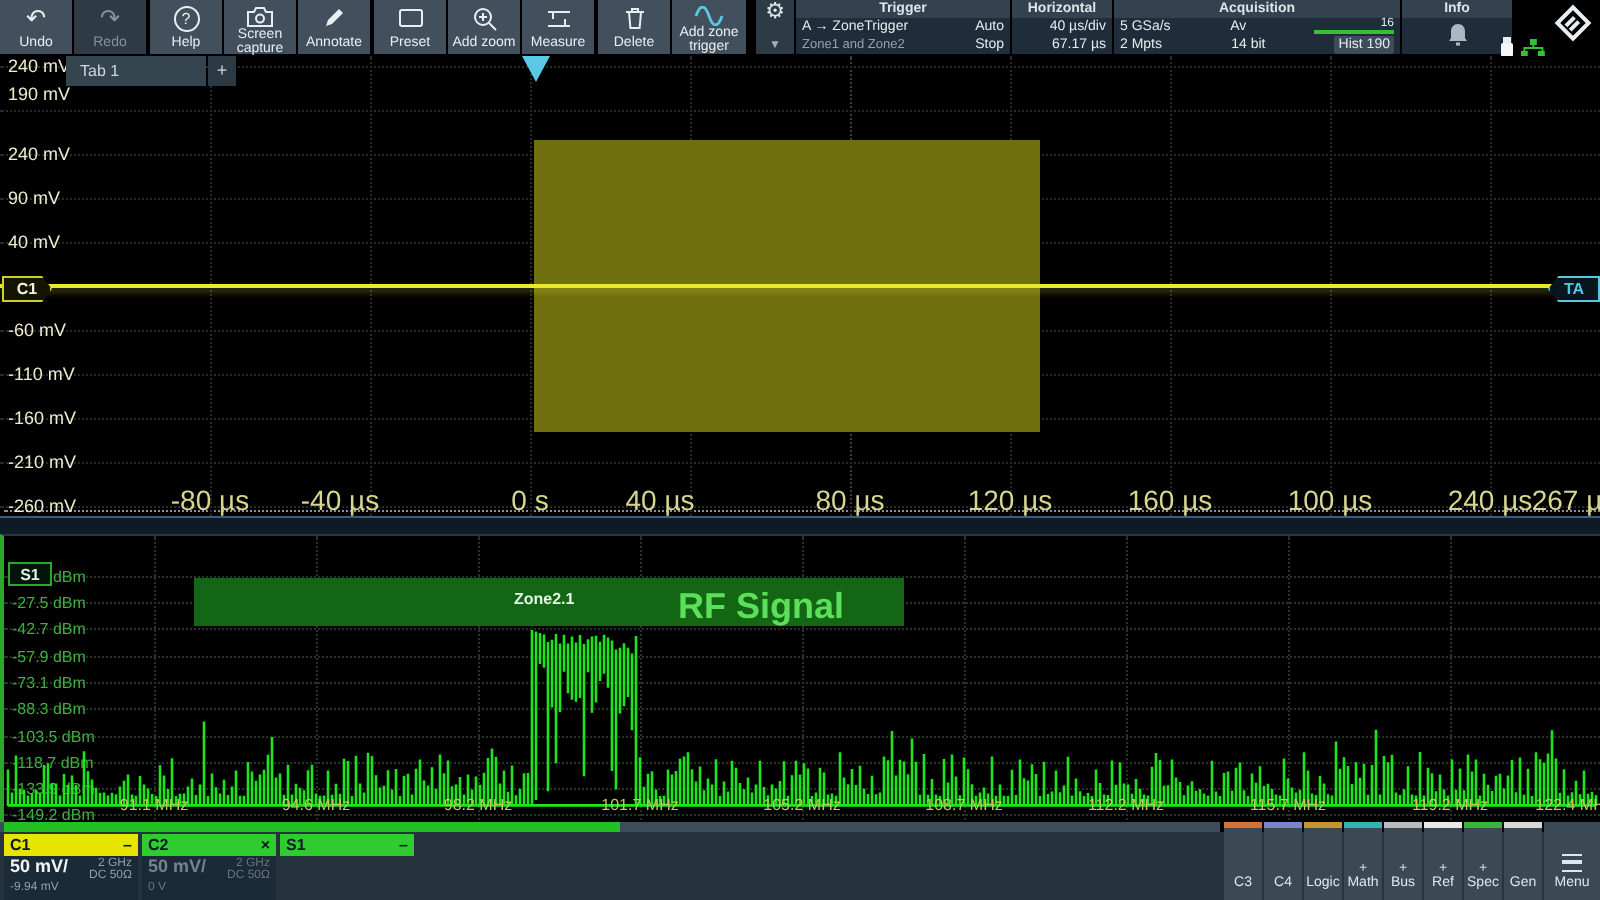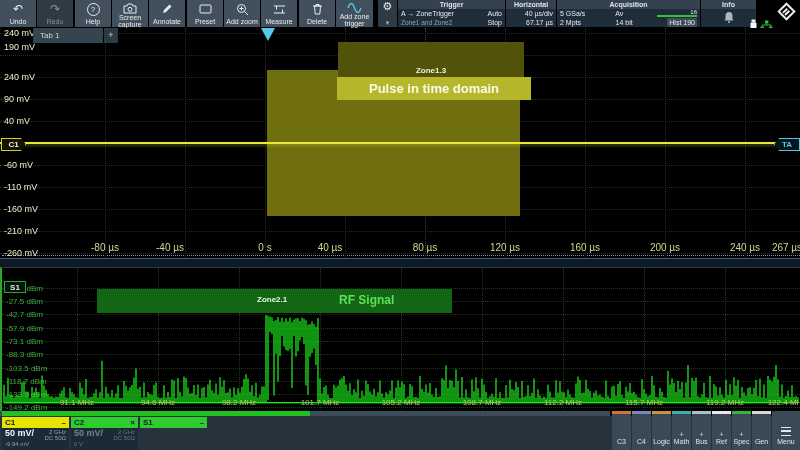--- a/index.html
+++ b/index.html
@@ -26,21 +26,21 @@
   .acqbar{width:40px;height:2.5px;background:#35c035;}
   
   #time-panel{position:absolute;left:0;top:28px;width:800px;height:230px;background:#000;overflow:hidden;}
   #spec-panel{position:absolute;left:0;top:267px;width:800px;height:144px;background:#000;overflow:hidden;
               border-top:1px solid #263745;border-left:2px solid #2aa82a;box-sizing:border-box;}
   .gridv{position:absolute;top:0;bottom:0;width:0;border-left:1px dotted #2e2e2e;}
   .gridh{position:absolute;left:0;right:0;height:0;border-top:1px dotted #2e2e2e;}
   #spec-panel .gridv{border-left:1px dotted #24361f;}
   #spec-panel .gridh{border-top:1px dotted #24361f;}
   .ylab{position:absolute;left:4px;font-size:9px;color:#eeeccc;z-index:6;white-space:nowrap;}
-  .xlab{position:absolute;top:214px;font-size:10px;color:#d6d68e;transform:translateX(-50%);z-index:6;white-space:nowrap;}
+  .xlab{position:absolute;top:214px;font-size:14px;color:#d6d68e;transform:translateX(-50%);z-index:6;white-space:nowrap;}
   .dblab{position:absolute;left:4px;font-size:8px;color:#3fae3f;z-index:5;white-space:nowrap;}
   .mhlab{position:absolute;top:130px;font-size:8px;color:#c2c668;transform:translateX(-50%);z-index:25;white-space:nowrap;}
   .zone-hatch{position:absolute;z-index:12;box-sizing:border-box;border:1px solid rgba(200,200,60,.45);
      background:repeating-linear-gradient(45deg,#a0a024 0 9px,#57570b 9px 19px);
      display:flex;align-items:center;justify-content:center;font-size:8px;font-weight:bold;cursor:move;}
   .badge{position:absolute;z-index:40;display:flex;align-items:center;justify-content:center;
          font-size:8px;font-weight:bold;box-sizing:border-box;cursor:pointer;}
   .tickrow{position:absolute;left:2px;right:0;top:227px;height:0;border-top:1px dotted #7e94a6;}
   
   .box{position:absolute;top:1px;width:67px;height:33px;cursor:pointer;}
@@ -217,26 +217,20 @@
 
   <div id="time-panel">
     <div id="time-grid"></div>
 
     <div class="abs" style="left:33px;top:0;width:70px;height:15px;background:#35454f;color:#cfd8de;font-size:8px;line-height:15px;padding-left:7px;box-sizing:border-box;z-index:45;cursor:pointer"><span>Tab 1</span></div>
     <div class="abs" style="left:104px;top:0;width:14px;height:15px;background:#2c3a44;color:#cfd8de;font-size:9px;line-height:15px;text-align:center;z-index:45;cursor:pointer"><span>+</span></div>
 
     <div class="abs" style="left:261px;top:0;width:0;height:0;border-left:7px solid transparent;border-right:7px solid transparent;border-top:13px solid #5ac8e6;z-index:46;cursor:ew-resize"></div>
 
     <div class="abs" style="left:267px;top:42px;width:253px;height:146px;background:#6f6f10;z-index:10;top:42px;"></div>
-    <div class="abs" style="left:338px;top:14px;width:186px;height:58px;background:#52520a;z-index:12;">
-      <div class="abs" style="left:0;right:0;top:24px;text-align:center;font-size:8px;font-weight:bold;color:#f2f2dc">Zone1.3</div>
-    </div>
-    <div class="abs" style="left:337px;top:49px;width:194px;height:23px;background:#b6b62b;z-index:13;display:flex;align-items:center;justify-content:center;font-size:13px;font-weight:bold;color:#fbfbee;">
-      <span>Pulse in time domain</span>
-    </div>
 
     <div class="abs" style="left:0;right:0;top:114px;height:2px;background:#e9e932;box-shadow:0 2px 3px rgba(233,233,50,.35);z-index:30;"></div>
 
     <div class="badge" style="left:1px;top:110px;width:25px;height:13px;background:#141402;border:1px solid #cfcf2a;color:#f2f2da;clip-path:polygon(0 0,80% 0,100% 50%,80% 100%,0 100%);">
       <span>C1</span>
     </div>
     <div class="badge" style="right:0;top:110px;width:26px;height:13px;background:#07161c;border:1px solid #55c8e6;color:#55c8e6;clip-path:polygon(0 50%,20% 0,100% 0,100% 100%,20% 100%);">
       <span>TA</span>
     </div>
 
@@ -271,21 +265,21 @@
       <div class="ylab" style="top:176px">-160 mV</div>
       <div class="ylab" style="top:198px">-210 mV</div>
       <div class="ylab" style="top:220px">-260 mV</div>
       <div class="xlab" style="left:105px">-80 µs</div>
       <div class="xlab" style="left:170px">-40 µs</div>
       <div class="xlab" style="left:265px">0 s</div>
       <div class="xlab" style="left:330px">40 µs</div>
       <div class="xlab" style="left:425px">80 µs</div>
       <div class="xlab" style="left:505px">120 µs</div>
       <div class="xlab" style="left:585px">160 µs</div>
-      <div class="xlab" style="left:665px">200 µs</div>
+      <div class="xlab" style="left:665px">100 µs</div>
       <div class="xlab" style="left:745px">240 µs</div>
       <div class="xlab" style="left:787px">267 µs</div>
     </div>
 
   <div class="abs" style="left:0;top:258px;width:800px;height:9px;background:#0e1b26;border-top:1px solid #3e5d79;box-sizing:border-box;cursor:row-resize;"></div>
 
   <div id="spec-panel">
     <div id="spec-grid">
         <div class="gridv" style="left:75px;top:0;height:144px;position:absolute"></div>
         <div class="gridv" style="left:156px;top:0;height:144px;position:absolute"></div>
@@ -303,21 +297,21 @@
         <div class="gridh" style="top:73px;left:0;width:800px;position:absolute"></div>
         <div class="gridh" style="top:86px;left:0;width:800px;position:absolute"></div>
         <div class="gridh" style="top:100px;left:0;width:800px;position:absolute"></div>
         <div class="gridh" style="top:113px;left:0;width:800px;position:absolute"></div>
         <div class="gridh" style="top:126px;left:0;width:800px;position:absolute"></div>
         <div class="gridh" style="top:139px;left:0;width:800px;position:absolute"></div>
       </div>
 
     <div class="abs" style="left:95px;top:21px;width:355px;height:24px;background:#136613;z-index:10;">
       <div class="abs" style="left:160px;top:6px;font-size:8px;font-weight:bold;color:#e6f6e6">Zone2.1</div>
-      <div class="abs" style="left:242px;top:4px;font-size:12px;font-weight:bold;color:#5ce05c">RF Signal</div>
+      <div class="abs" style="left:242px;top:4px;font-size:18px;font-weight:bold;color:#5ce05c">RF Signal</div>
     </div>
 
     <svg id="spec-trace" style="position:absolute;left:0;top:0;z-index:20" width="798" height="144" viewBox="0 0 798 144">
       <path id="noise-path" d="M2 135L2 116.7M4 135L4 128.3M6 135L6 109.7M8 135L8 126.4M10 135L10 126.9M12 135L12 129.8M14 135L14 128.6M16 135L16 126.8M18 135L18 128.2M20 135L20 114.5M22 135L22 113.6M24 135L24 123.6M26 135L26 123.8M28 135L28 129.7M30 135L30 119.0M32 135L32 124.4M34 135L34 119.8M36 135L36 124.5M38 135L38 129.8M40 135L40 107.6M42 135L42 117.6M44 135L44 121.8M46 135L46 125.9M48 135L48 128.4M50 135L50 128.3M52 135L52 129.8M54 135L54 128.4M56 135L56 129.1M58 135L58 125.3M60 135L60 122.4M62 135L62 119.2M64 135L64 129.3M66 135L66 129.9M68 135L68 120.0M70 135L70 124.2M72 135L72 126.2M74 135L74 129.0M76 135L76 130.0M78 135L78 114.6M80 135L80 119.7M82 135L82 126.5M84 135L84 111.1M86 135L86 130.0M88 135L88 128.9M90 135L90 128.8M92 135L92 125.2M94 135L94 121.3M96 135L96 129.5M98 135L98 124.3M100 135L100 92.8M102 135L102 130.0M104 135L104 118.7M106 135L106 125.6M108 135L108 128.8M110 135L110 121.9M112 135L112 129.5M114 135L114 125.3M116 135L116 117.3M118 135L118 129.9M120 135L120 129.9M122 135L122 113.0M124 135L124 117.8M126 135L126 122.4M128 135L128 119.3M130 135L130 116.9M132 135L132 109.4M134 135L134 100.5M136 135L136 120.7M138 135L138 118.8M140 135L140 129.4M142 135L142 114.4M144 135L144 129.3M146 135L146 123.9M148 135L148 125.9M150 135L150 127.1M152 135L152 117.1M154 135L154 114.4M156 135L156 128.7M158 135L158 129.9M160 135L160 129.8M162 135L162 117.2M164 135L164 129.4M166 135L166 123.9M168 135L168 128.9M170 135L170 111.4M172 135L172 112.5M174 135L174 130.0M176 135L176 109.9M178 135L178 123.8M180 135L180 128.2M182 135L182 108.4M184 135L184 110.0M186 135L186 119.6M188 135L188 125.7M190 135L190 124.9M192 135L192 117.1M194 135L194 126.7M196 135L196 116.5M198 135L198 130.0M200 135L200 120.0M202 135L202 118.9M204 135L204 129.3M206 135L206 116.4M208 135L208 111.8M210 135L210 122.2M212 135L212 124.7M214 135L214 115.6M216 135L216 126.4M218 135L218 109.2M220 135L220 118.6M222 135L222 112.3M224 135L224 125.1M226 135L226 124.2M228 135L228 120.5M230 135L230 129.2M232 135L232 119.2M234 135L234 126.7M236 135L236 120.2M238 135L238 124.4M240 135L240 118.4M242 135L242 111.0M244 135L244 106.3M246 135L246 110.4M248 135L248 123.7M250 135L250 117.2M252 135L252 127.9M254 135L254 114.7M256 135L256 129.6M258 135L258 126.4M260 135L260 118.6M262 135L262 118.5M264 49.1L264 109.8M266 47.8L266 132.0M268 48.5L268 64.0M270 49.3L270 65.9M272 53.0L272 127.6M274 51.9L274 85.8M276 49.0L276 113.6M278 53.7L278 88.0M280 49.4L280 67.9M282 53.8L282 78.6M284 50.2L284 81.9M286 53.3L286 82.9M288 49.5L288 81.0M290 54.0L290 120.1M292 51.6L292 68.1M294 50.3L294 88.4M296 49.9L296 83.3M298 52.9L298 72.5M300 49.4L300 68.9M302 50.7L302 75.9M304 52.3L304 117.5M306 56.7L306 126.8M308 55.9L308 88.8M310 53.6L310 85.1M312 55.9L312 80.5M314 58.8L314 97.1M316 54.9L316 76.2M318 135L318 110.6M320 135L320 125.4M322 135L322 118.9M324 135L324 117.6M326 135L326 126.7M328 135L328 130.0M330 135L330 129.9M332 135L332 116.7M334 135L334 119.2M336 135L336 117.5M338 135L338 111.4M340 135L340 110.3M342 135L342 108.1M344 135L344 116.6M346 135L346 122.7M348 135L348 115.2M350 135L350 127.1M352 135L352 121.3M354 135L354 124.2M356 135L356 111.6M358 135L358 130.0M360 135L360 122.8M362 135L362 127.7M364 135L364 112.4M366 135L366 115.9M368 135L368 123.5M370 135L370 126.6M372 135L372 120.7M374 135L374 128.2M376 135L376 124.3M378 135L378 112.4M380 135L380 125.5M382 135L382 129.6M384 135L384 124.2M386 135L386 126.3M388 135L388 122.5M390 135L390 112.6M392 135L392 129.9M394 135L394 119.6M396 135L396 112.4M398 135L398 119.3M400 135L400 113.6M402 135L402 116.2M404 135L404 130.0M406 135L406 128.3M408 135L408 115.9M410 135L410 118.3M412 135L412 129.3M414 135L414 128.7M416 135L416 129.9M418 135L418 108.1M420 135L420 120.7M422 135L422 124.1M424 135L424 116.5M426 135L426 124.5M428 135L428 114.9M430 135L430 126.4M432 135L432 129.0M434 135L434 119.9M436 135L436 129.1M438 135L438 128.3M440 135L440 110.2M442 135L442 112.1M444 135L444 97.5M446 135L446 119.7M448 135L448 111.9M450 135L450 112.8M452 135L452 119.1M454 135L454 101.3M456 135L456 112.9M458 135L458 129.4M460 135L460 109.0M462 135L462 129.4M464 135L464 121.5M466 135L466 129.3M468 135L468 130.0M470 135L470 111.5M472 135L472 123.2M474 135L474 109.3M476 135L476 120.2M478 135L478 129.6M480 135L480 110.7M482 135L482 116.6M484 135L484 124.1M486 135L486 129.9M488 135L488 128.2M490 135L490 125.8M492 135L492 128.7M494 135L494 110.2M496 135L496 129.9M498 135L498 124.3M500 135L500 129.9M502 135L502 130.0M504 135L504 116.9M506 135L506 129.5M508 135L508 111.7M510 135L510 121.1M512 135L512 122.3M514 135L514 114.1M516 135L516 119.0M518 135L518 130.0M520 135L520 112.9M522 135L522 129.0M524 135L524 127.7M526 135L526 117.3M528 135L528 128.1M530 135L530 124.7M532 135L532 110.4M534 135L534 129.7M536 135L536 121.2M538 135L538 127.6M540 135L540 130.0M542 135L542 128.5M544 135L544 130.0M546 135L546 116.8M548 135L548 123.5M550 135L550 129.2M552 135L552 129.5M554 135L554 112.2M556 135L556 124.4M558 135L558 113.3M560 135L560 123.8M562 135L562 124.3M564 135L564 128.9M566 135L566 121.5M568 135L568 126.4M570 135L570 129.3M572 135L572 129.8M574 135L574 115.4M576 135L576 108.5M578 135L578 112.0M580 135L580 124.9M582 135L582 124.6M584 135L584 111.8M586 135L586 120.8M588 135L588 123.0M590 135L590 129.6M592 135L592 124.7M594 135L594 122.6M596 135L596 127.4M598 135L598 126.6M600 135L600 128.7M602 135L602 129.7M604 135L604 112.4M606 135L606 127.7M608 135L608 130.0M610 135L610 118.5M612 135L612 117.7M614 135L614 127.4M616 135L616 115.9M618 135L618 113.2M620 135L620 127.1M622 135L622 130.0M624 135L624 118.8M626 135L626 123.4M628 135L628 115.1M630 135L630 125.0M632 135L632 123.9M634 135L634 126.5M636 135L636 129.3M638 135L638 129.8M640 135L640 111.2M642 135L642 121.3M644 135L644 125.8M646 135L646 128.3M648 135L648 126.9M650 135L650 108.1M652 135L652 117.3M654 135L654 128.7M656 135L656 129.5M658 135L658 120.0M660 135L660 123.8M662 135L662 129.1M664 135L664 129.8M666 135L666 102.7M668 135L668 116.4M670 135L670 110.6M672 135L672 115.0M674 135L674 124.0M676 135L676 113.1M678 135L678 120.9M680 135L680 113.9M682 135L682 129.4M684 135L684 114.5M686 135L686 96.9M688 135L688 129.2M690 135L690 110.0M692 135L692 113.1M694 135L694 109.4M696 135L696 128.3M698 135L698 129.5M700 135L700 126.6M702 135L702 115.1M704 135L704 129.3M706 135L706 129.7M708 135L708 108.0M710 135L710 129.7M712 135L712 115.9M714 135L714 118.6M716 135L716 127.6M718 135L718 119.2M720 135L720 126.7M722 135L722 129.8M724 135L724 111.8M726 135L726 126.9M728 135L728 116.2M730 135L730 127.1M732 135L732 109.3M734 135L734 117.7M736 135L736 111.7M738 135L738 129.7M740 135L740 118.9M742 135L742 124.4M744 135L744 127.5M746 135L746 119.9M748 135L748 118.9M750 135L750 126.3M752 135L752 119.7M754 135L754 112.0M756 135L756 128.1M758 135L758 110.7M760 135L760 129.4M762 135L762 116.4M764 135L764 130.0M766 135L766 108.1M768 135L768 111.6M770 135L770 113.4M772 135L772 108.7M774 135L774 97.1M776 135L776 111.3M778 135L778 128.4M780 135L780 116.6M782 135L782 129.8M784 135L784 128.1M786 135L786 122.4M788 135L788 129.1M790 135L790 117.3M792 135L792 128.9M794 135L794 128.0M796 135L796 129.6M264 47L264 135M316 50L316 135" stroke="#1be51b" stroke-width="1.3" fill="none"></path>
       <rect x="2" y="134" width="794" height="1.4" fill="#1be51b"></rect>
     </svg>
 
     <div class="badge" style="left:2px;top:13px;width:22px;height:12px;background:#03140a;border:1px solid #2aa82a;color:#e2f2e2;">
       <span>S1</span>
     </div>

